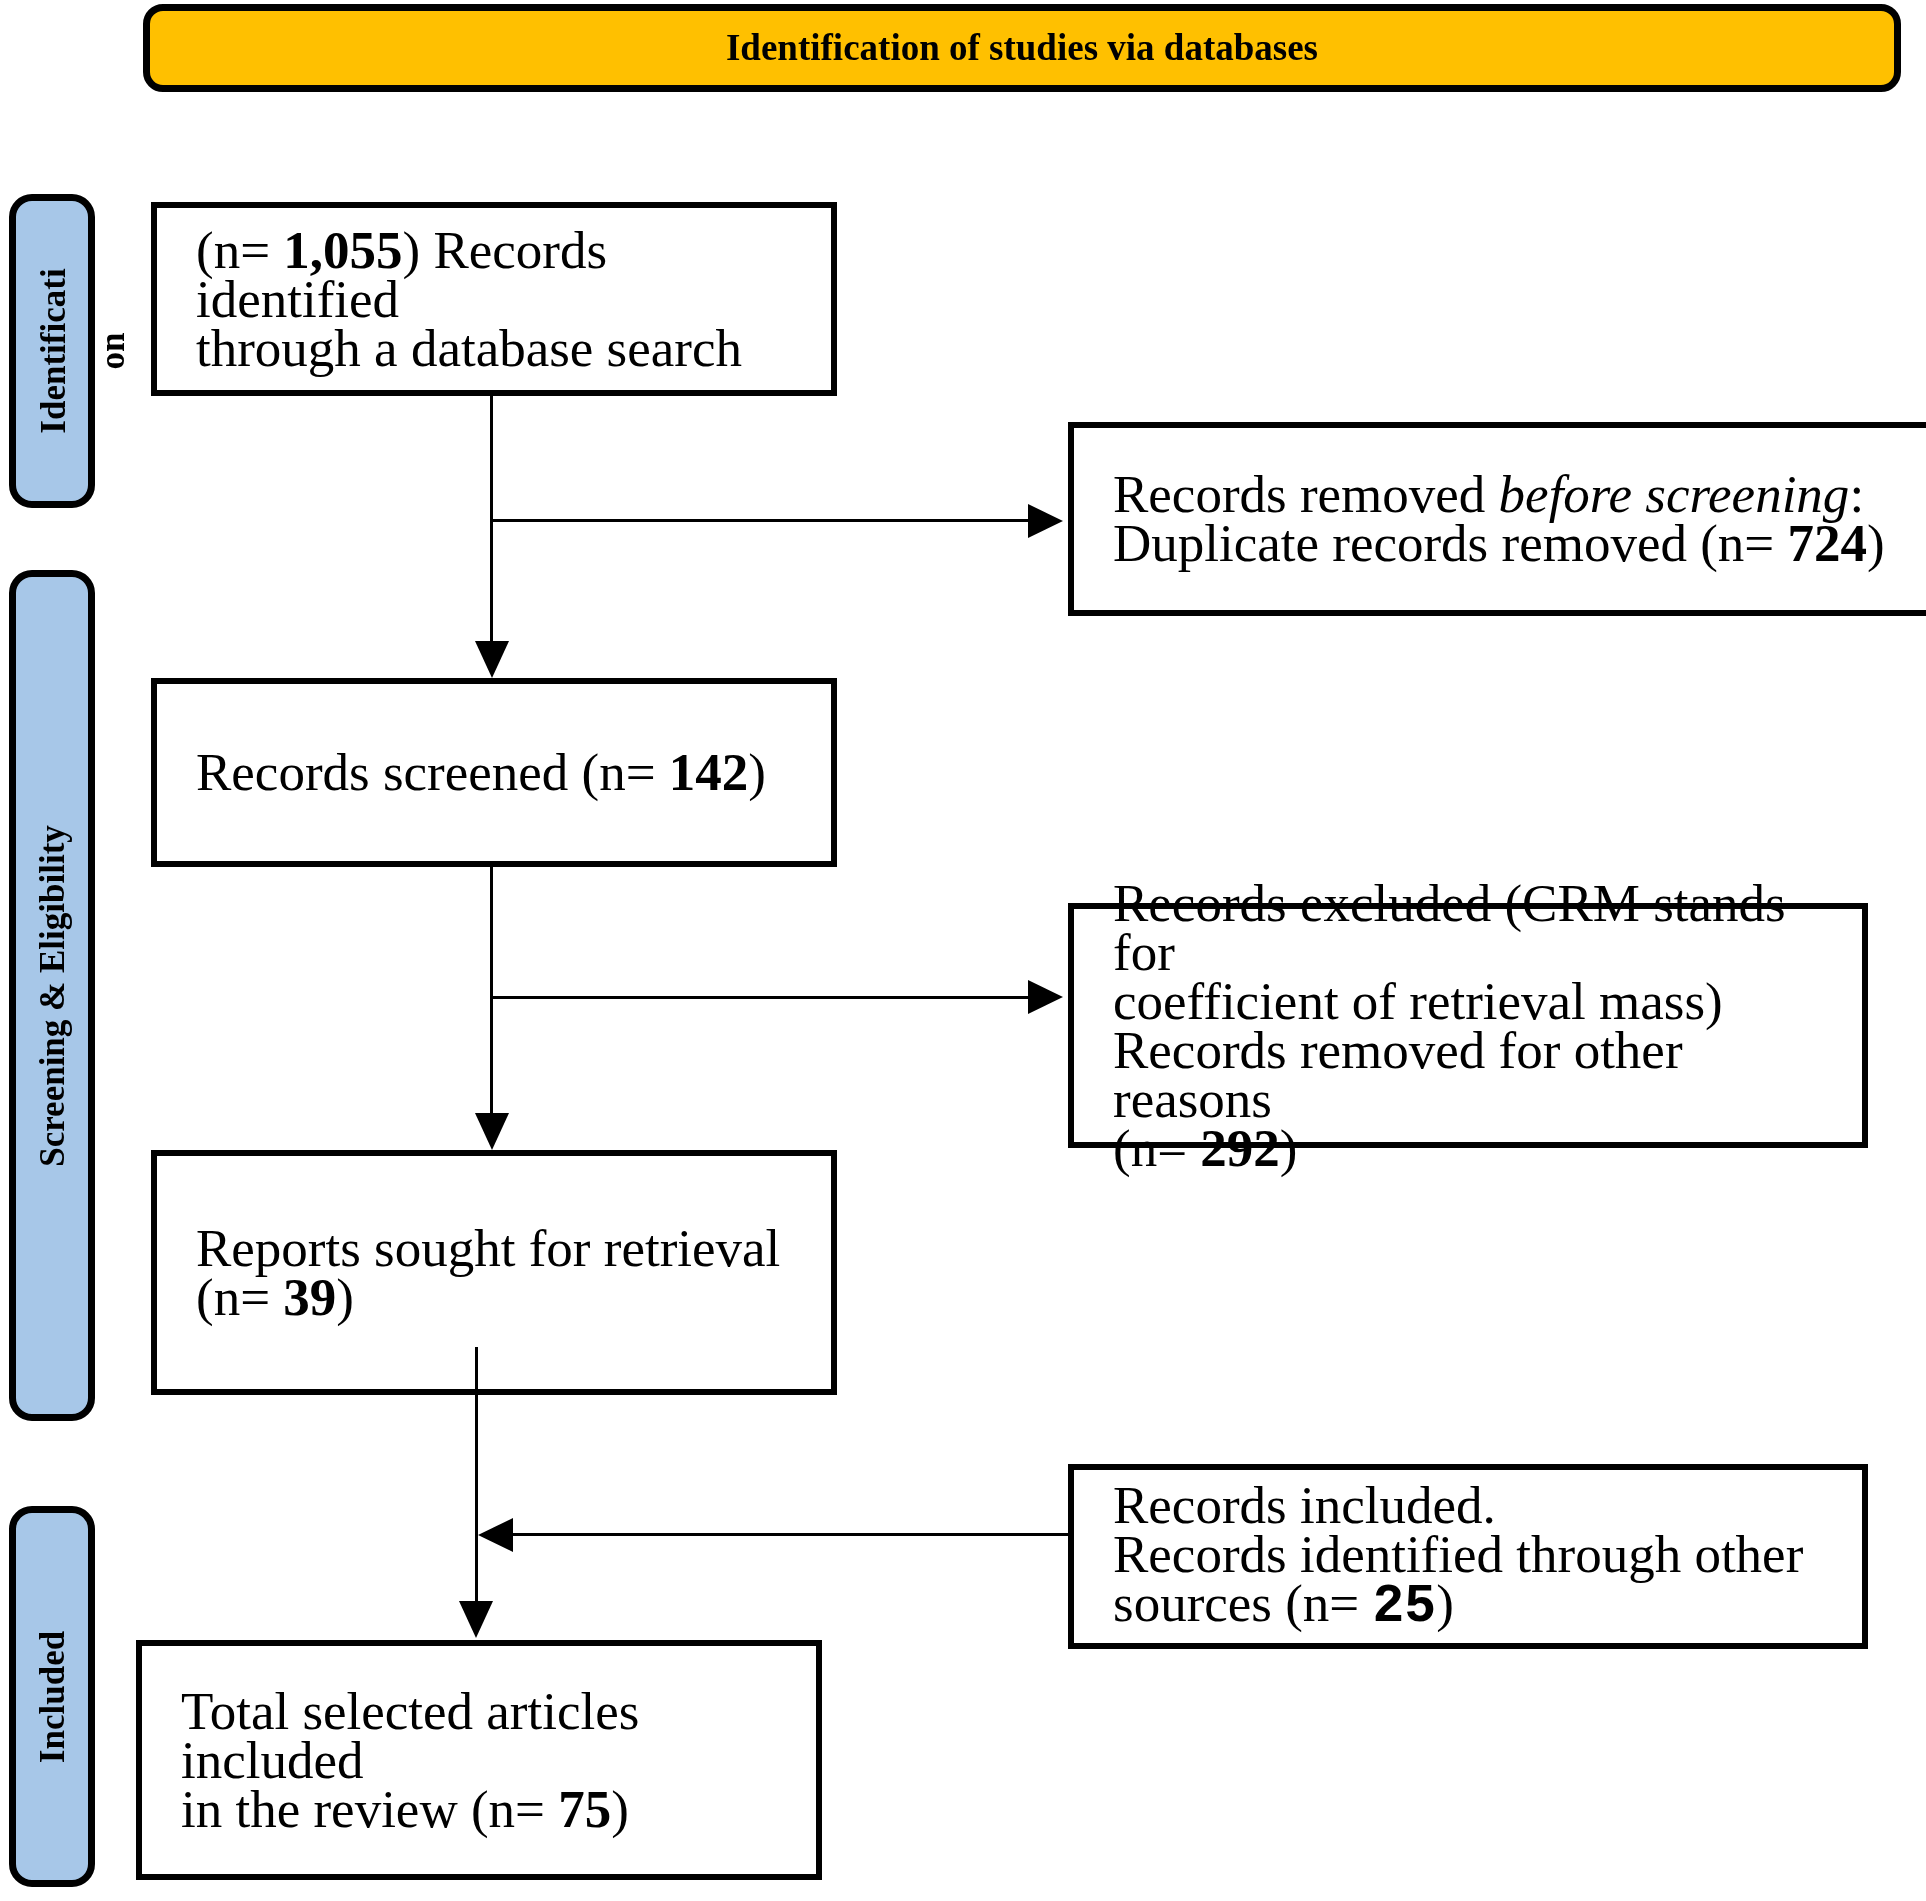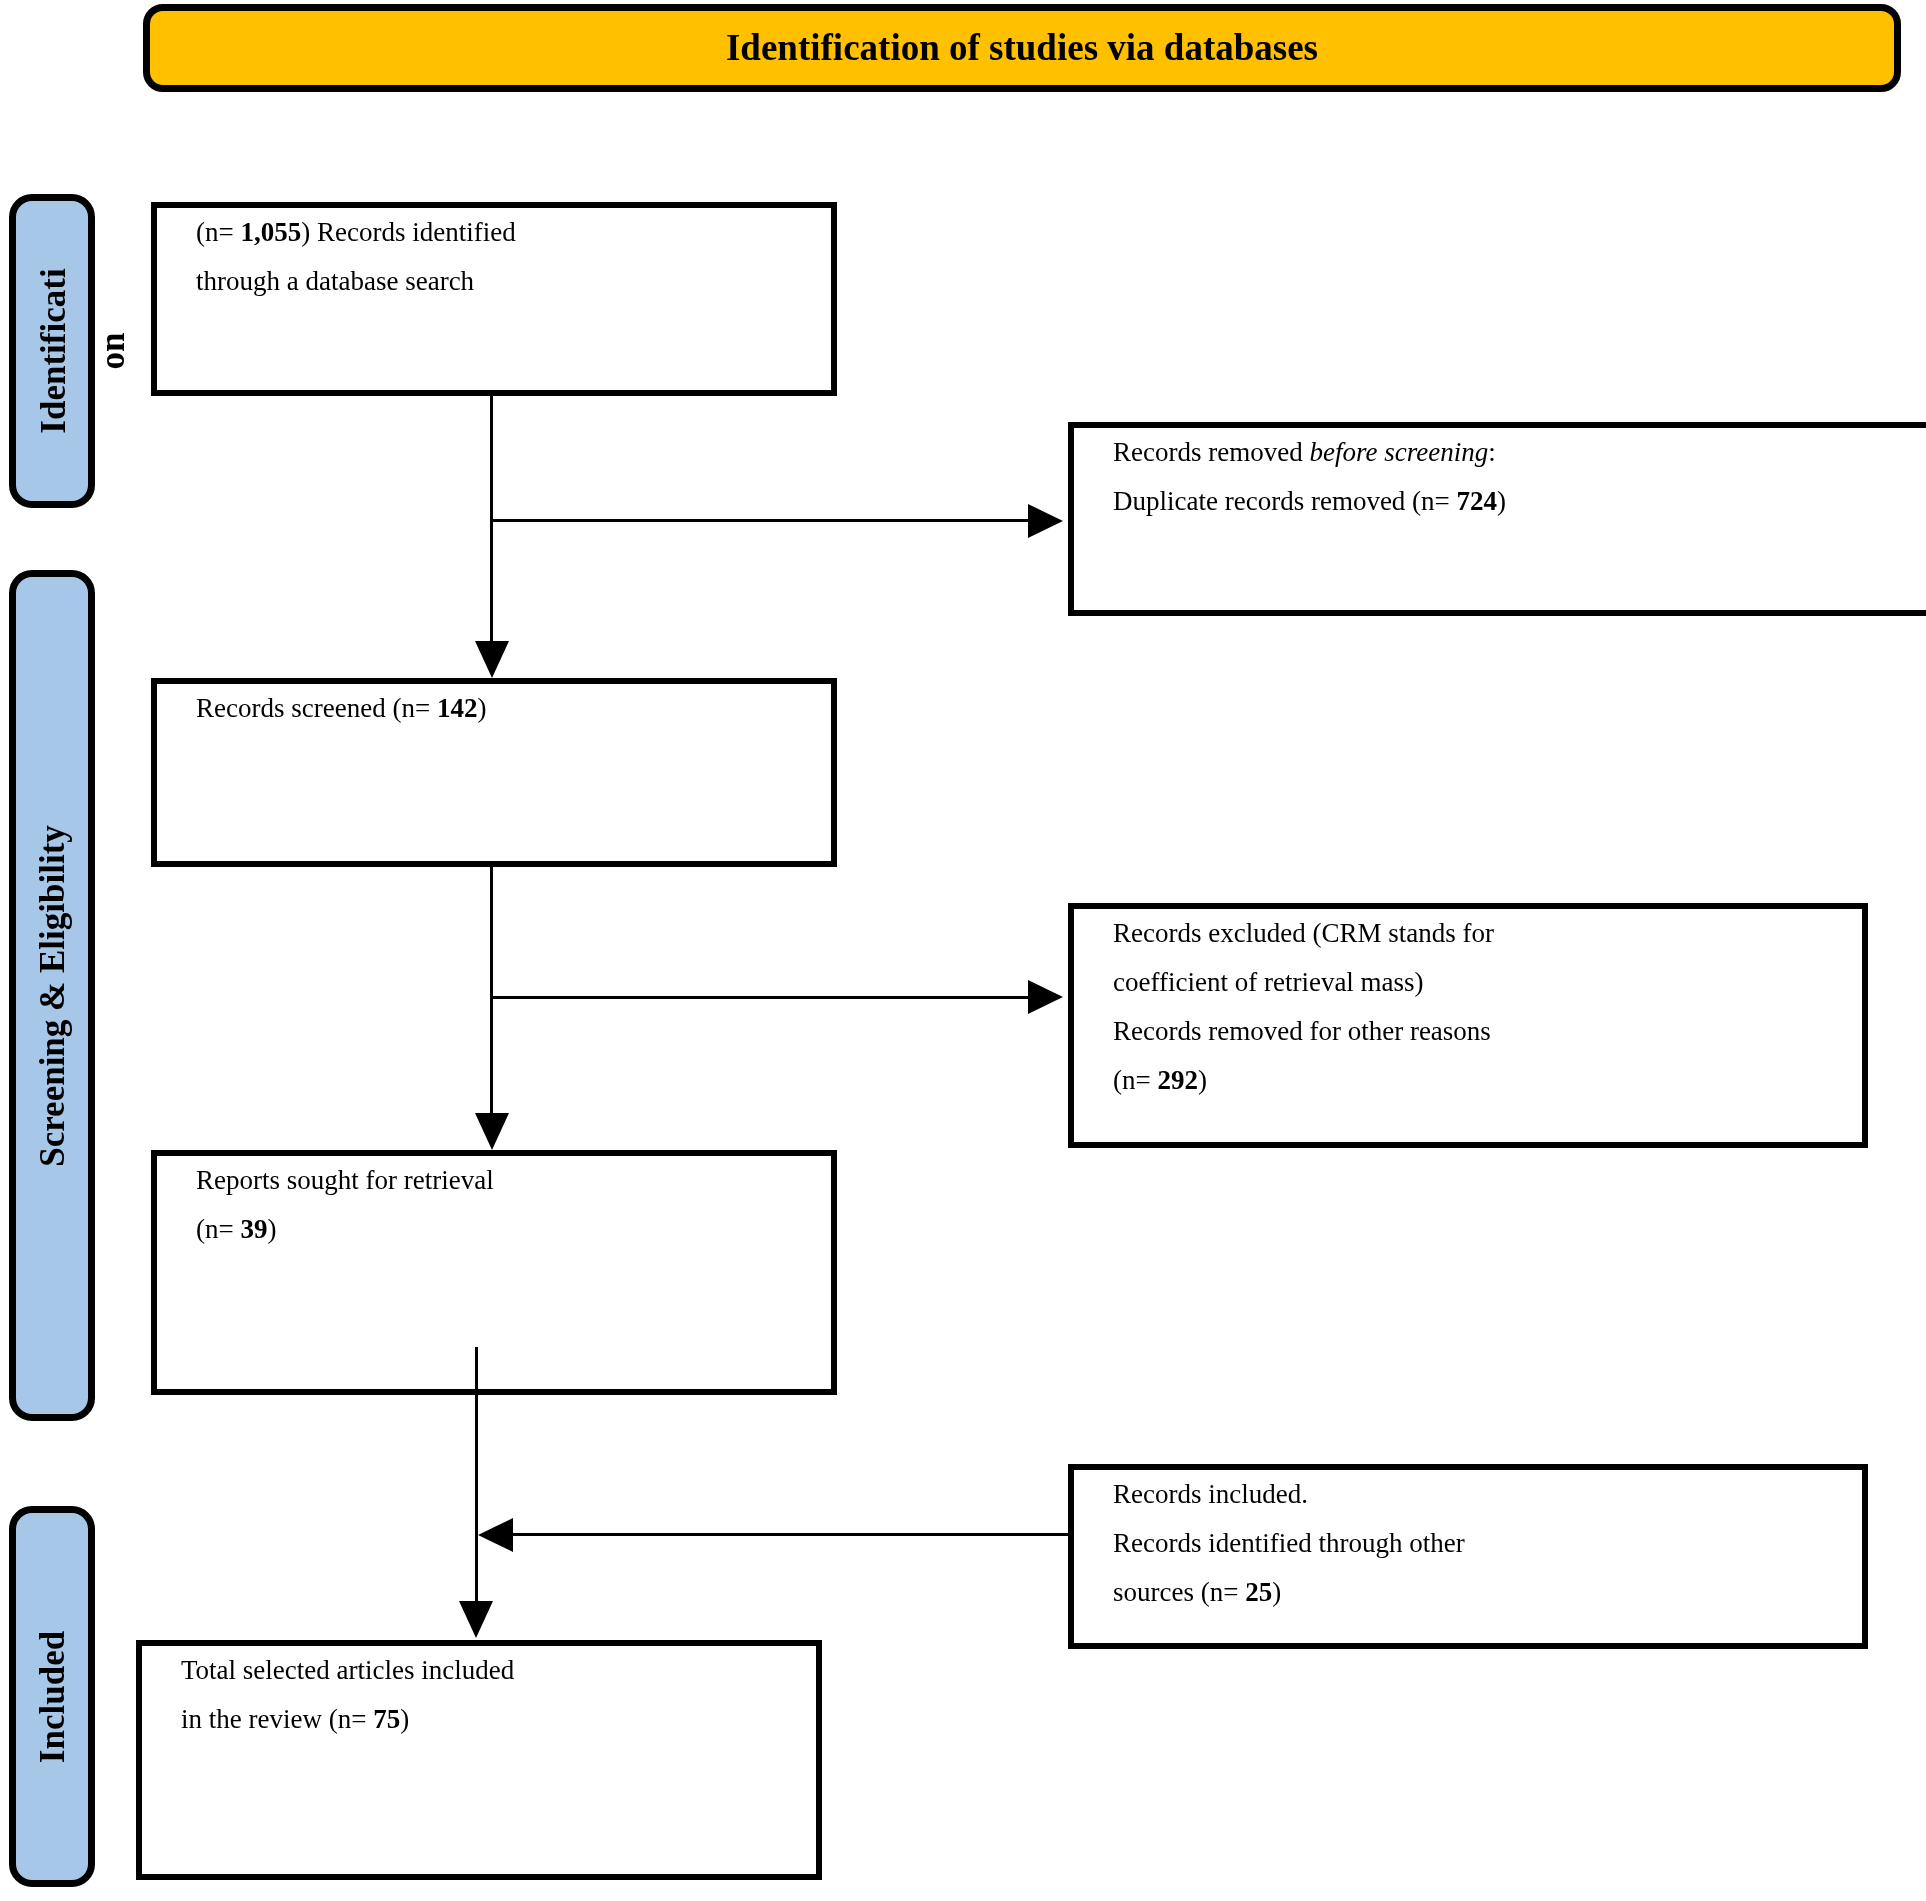--- a/index.html
+++ b/index.html
@@ -40,23 +40,23 @@
   }
   .stage-label--wrap{
     line-height:59px;
     transform:translate(calc(-50% + 31px),-50%) rotate(-90deg);
   }
   .fbox{
     position:absolute;
     box-sizing:border-box;
     background:#fff;
     border:6.2px solid #000;
-    display:flex; 
+    display:flex; align-items:center;
     padding-left:39px; padding-right:18.5px;
-    font-size:27px; line-height:49px;
+    font-size:53px; line-height:49px;
     white-space:pre-wrap;
   }
   .vline,.hline{position:absolute; background:#000;}
   .tri{position:absolute; width:0; height:0;}
   .tri-down{border-left:17px solid transparent;border-right:17px solid transparent;border-top:37px solid #000;}
   .tri-right{border-top:17px solid transparent;border-bottom:17px solid transparent;border-left:35px solid #000;}
   .tri-left{border-top:17px solid transparent;border-bottom:17px solid transparent;border-right:35px solid #000;}
 </style>
 </head>
 <body>
@@ -107,21 +107,21 @@
   <div class="fbox" style="left:1068px; top:903px; width:800px; height:245px;">
     <span><span>Records excluded (CRM stands for
 coefficient of retrieval mass)
 Records removed for other reasons
 (n= </span><span style="font-weight: bold;">292</span><span>)</span></span>
   </div>
 
   <div class="fbox" style="left:1068px; top:1464px; width:800px; height:185px;">
     <span><span>Records included.
 Records identified through other
-sources (n= </span><span style="font-weight: bold;">25</span><span>)</span></span>
+sources (n= </span><span style="font-weight: bold; font-family: Liberation Mono, monospace;">25</span><span>)</span></span>
   </div>
 
   <div class="vline" style="left:490px; top:396px; width:3.1px; height:247px;"></div>
   <div class="tri tri-down" style="left:475px; top:641px;"></div>
   <div class="hline" style="left:492px; top:519px; width:539px; height:3.1px;"></div>
   <div class="tri tri-right" style="left:1028px; top:504px;"></div>
 
   <div class="vline" style="left:490px; top:867px; width:3.1px; height:247px;"></div>
   <div class="tri tri-down" style="left:475px; top:1113px;"></div>
   <div class="hline" style="left:492px; top:996px; width:539px; height:3.1px;"></div>

